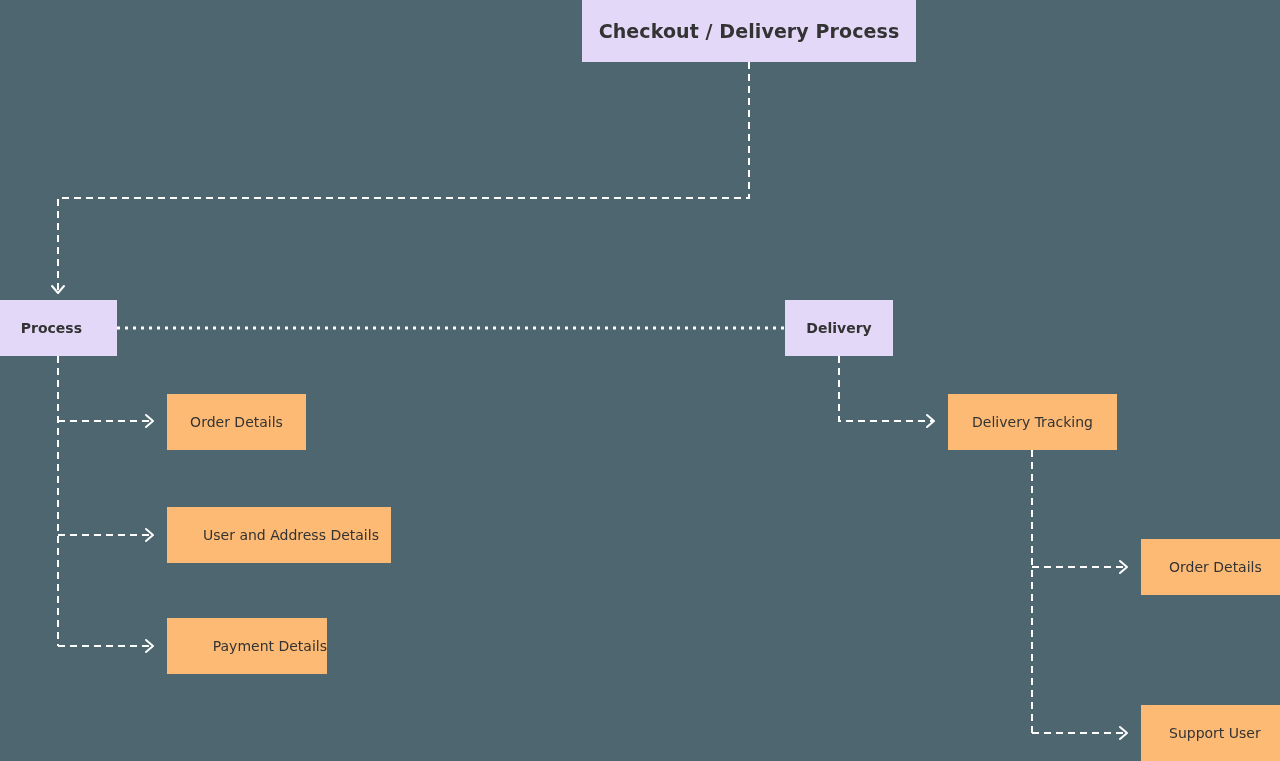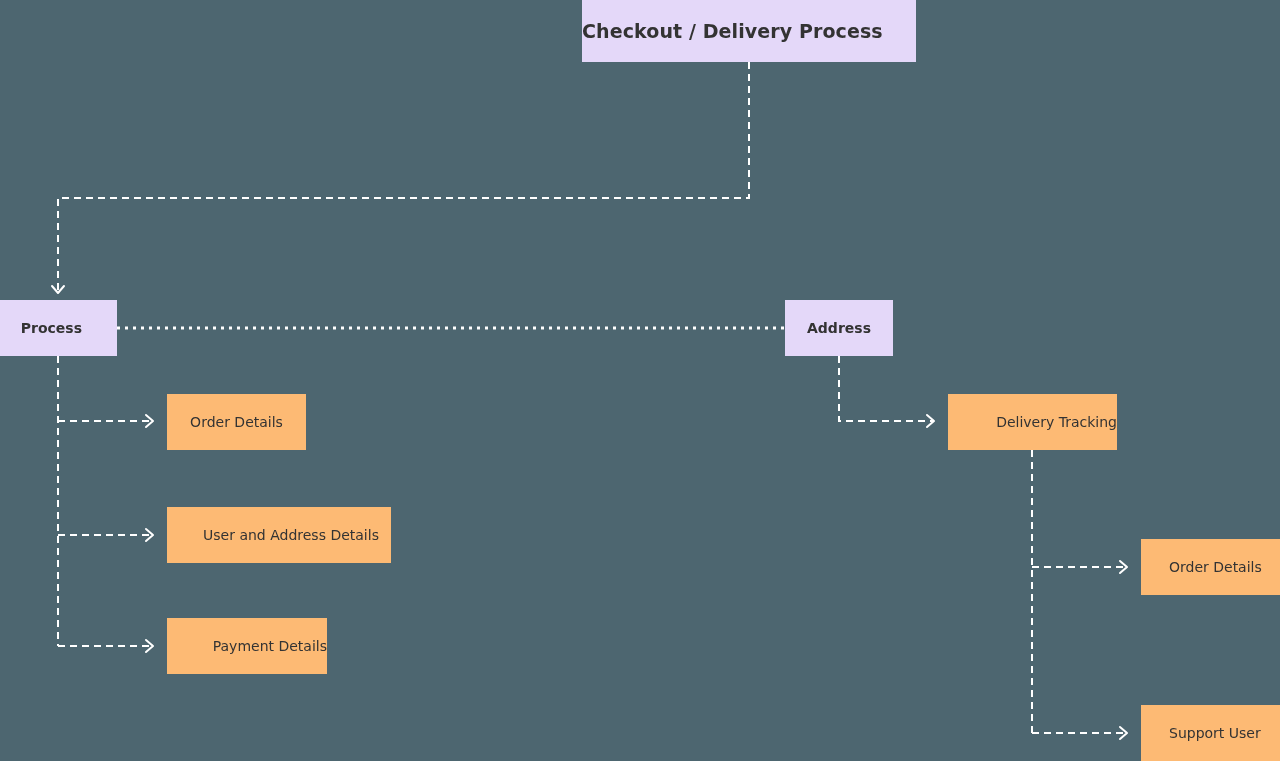--- a/index.html
+++ b/index.html
@@ -29,20 +29,21 @@
     display: flex;
     align-items: center;
     box-sizing: border-box;
     color: #333333;
     white-space: nowrap;
   }
   .node-title {
     background: #e4d8f9;
     font-size: 19px;
     font-weight: bold;
+    justify-content: center;
     letter-spacing: 0.1px;
   }
   .node-primary {
     background: #e4d8f9;
     font-size: 14px;
     font-weight: bold;
     justify-content: center;
   }
   .node-leaf {
     background: #fdba74;
@@ -96,36 +97,36 @@
 
   <div class="node node-title" style="left:582px; top:0px; width:334px; height:62px;">
     <span>Checkout / Delivery Process</span>
   </div>
 
   <div class="node node-primary clip-left" style="left:-63px; top:300px; width:180px; height:56px;">
     <span>Process</span>
   </div>
 
   <div class="node node-primary" style="left:785px; top:300px; width:108px; height:56px;">
-    <span>Address</span>
+    <span>Delivery</span>
   </div>
 
   <div class="node node-leaf" style="left:167px; top:394px; width:139px; height:56px;">
     <span>Order Details</span>
   </div>
 
   <div class="node node-leaf" style="left:167px; top:507px; width:224px; height:56px;padding-left:24px;">
     <span>User and Address Details</span>
   </div>
 
   <div class="node node-leaf" style="left:167px; top:618px; width:160px; height:56px;justify-content:flex-end;">
     <span>Payment Details</span>
   </div>
 
-  <div class="node node-leaf" style="left:948px; top:394px; width:169px; height:56px;justify-content:flex-end;">
+  <div class="node node-leaf" style="left:948px; top:394px; width:169px; height:56px;">
     <span>Delivery Tracking</span>
   </div>
 
   <div class="node node-leaf clip-right" style="left:1141px; top:539px; width:170px; height:56px;">
     <span>Order Details</span>
   </div>
 
   <div class="node node-leaf clip-right" style="left:1141px; top:705px; width:170px; height:56px;">
     <span>Support User</span>
   </div>

